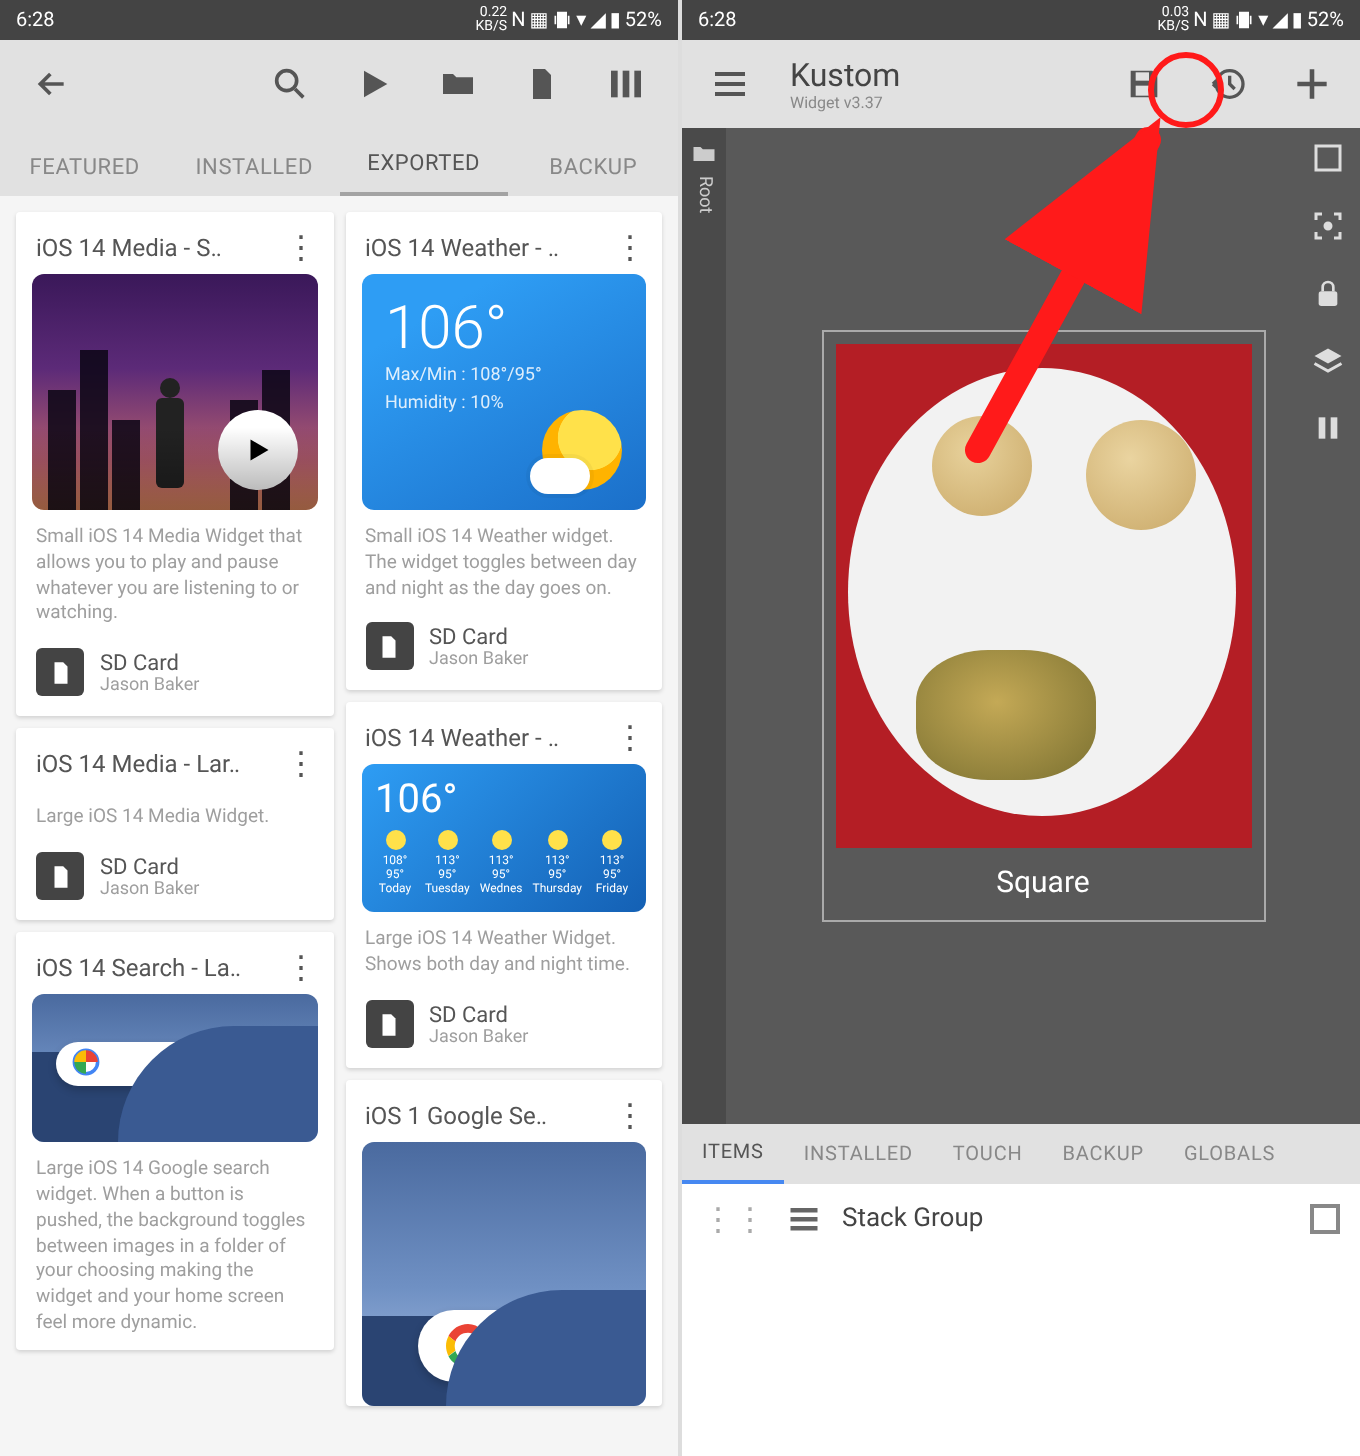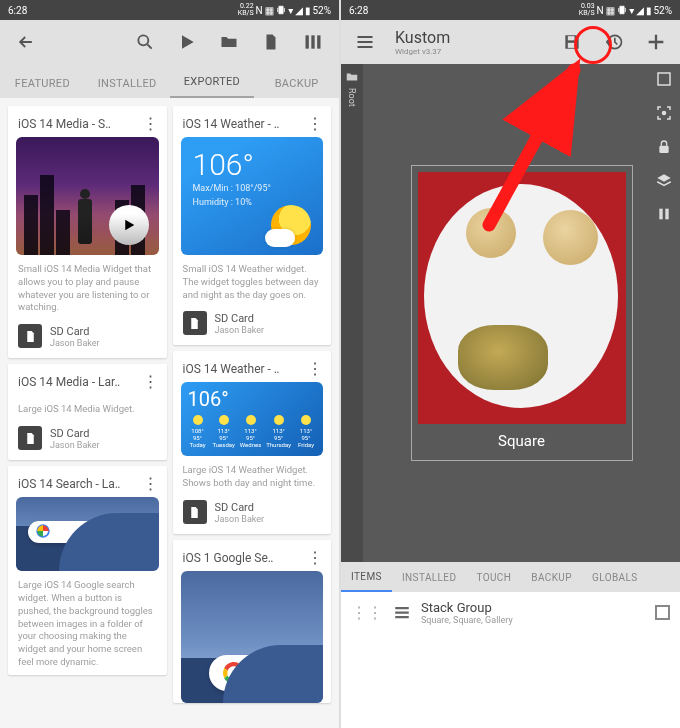--- a/index.html
+++ b/index.html
@@ -491,21 +491,20 @@
      <span class="drag-handle">⋮⋮</span>
      <span class="stack-icon">
           <svg width="18" height="18" viewBox="0 0 24 24" fill="#666">
             <rect x="3" y="4" width="18" height="3"></rect>
             <rect x="3" y="10" width="18" height="3"></rect>
             <rect x="3" y="16" width="18" height="3"></rect>
           </svg>
         </span>
      <div class="item-txt">
        <span class="n">Stack Group</span>
-       <span class="s">Square, Square, Gallery</span>
      </div>
      <div class="checkbox"></div>
    </div>
  </div>
 
  <div class="arrow-annot" style="inset:0">
    <div class="red-circle"></div>
    <svg class="red-arrow" width="110" height="180">
      <defs>
           <marker id="ah" markerWidth="8" markerHeight="8" refX="6" refY="3" orient="auto">

